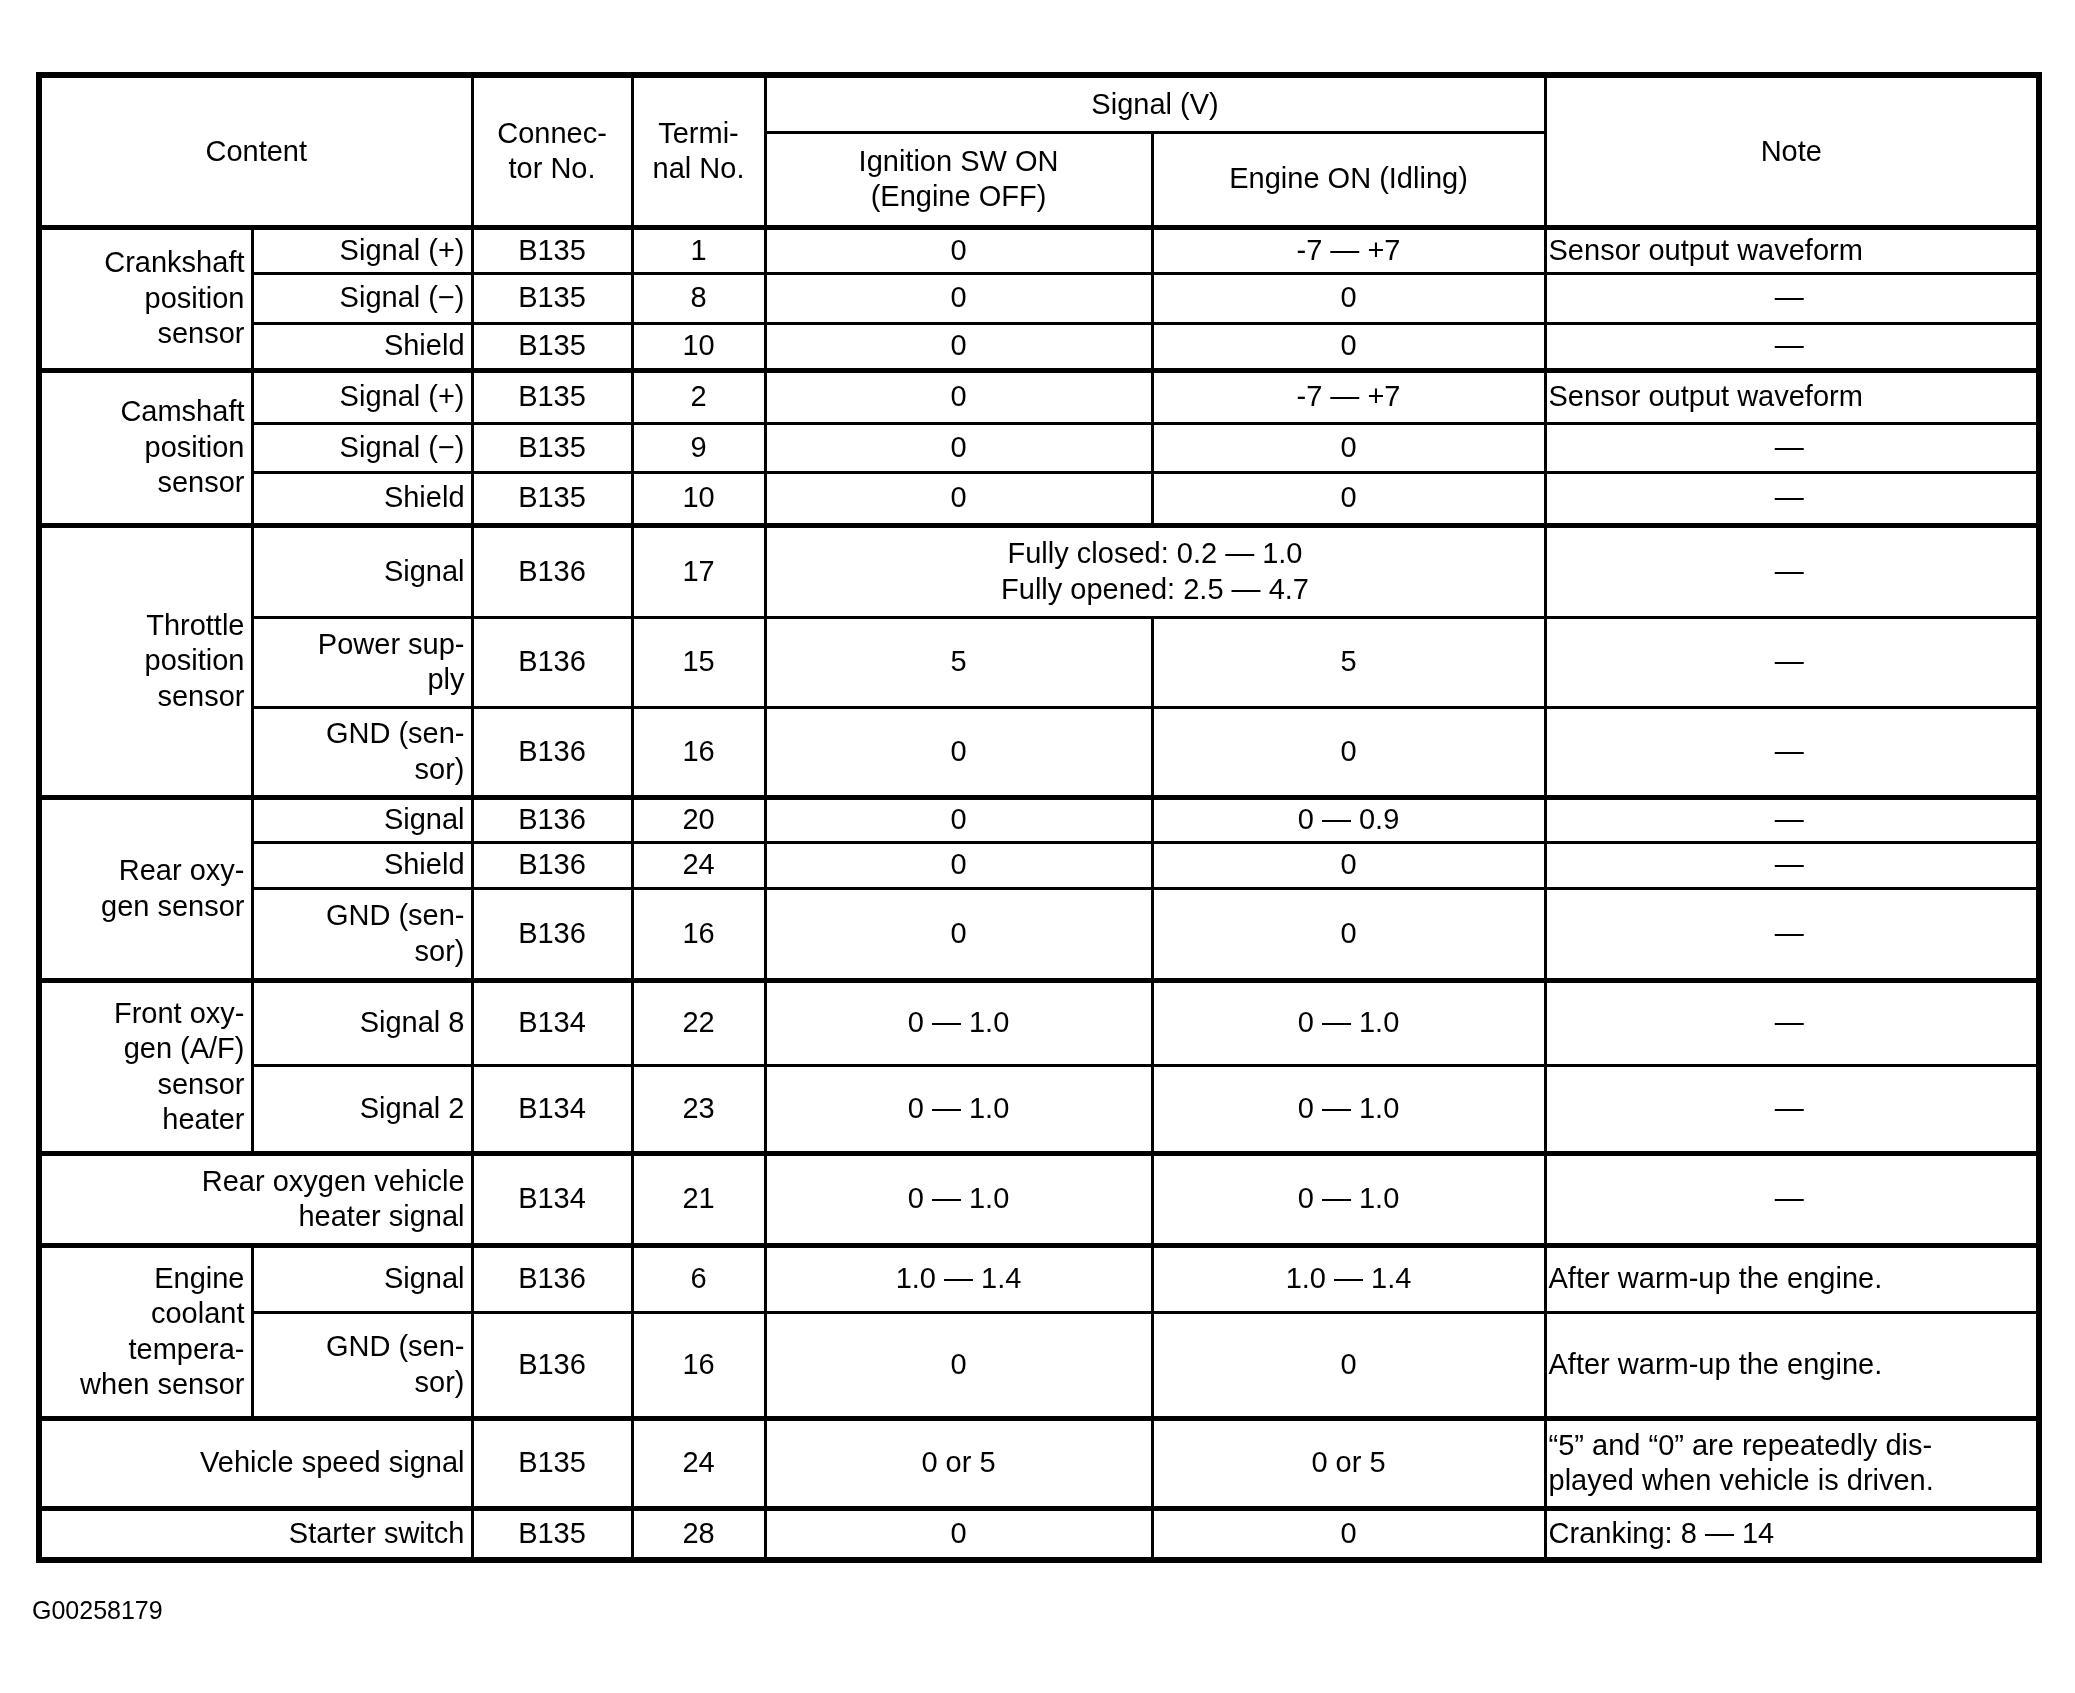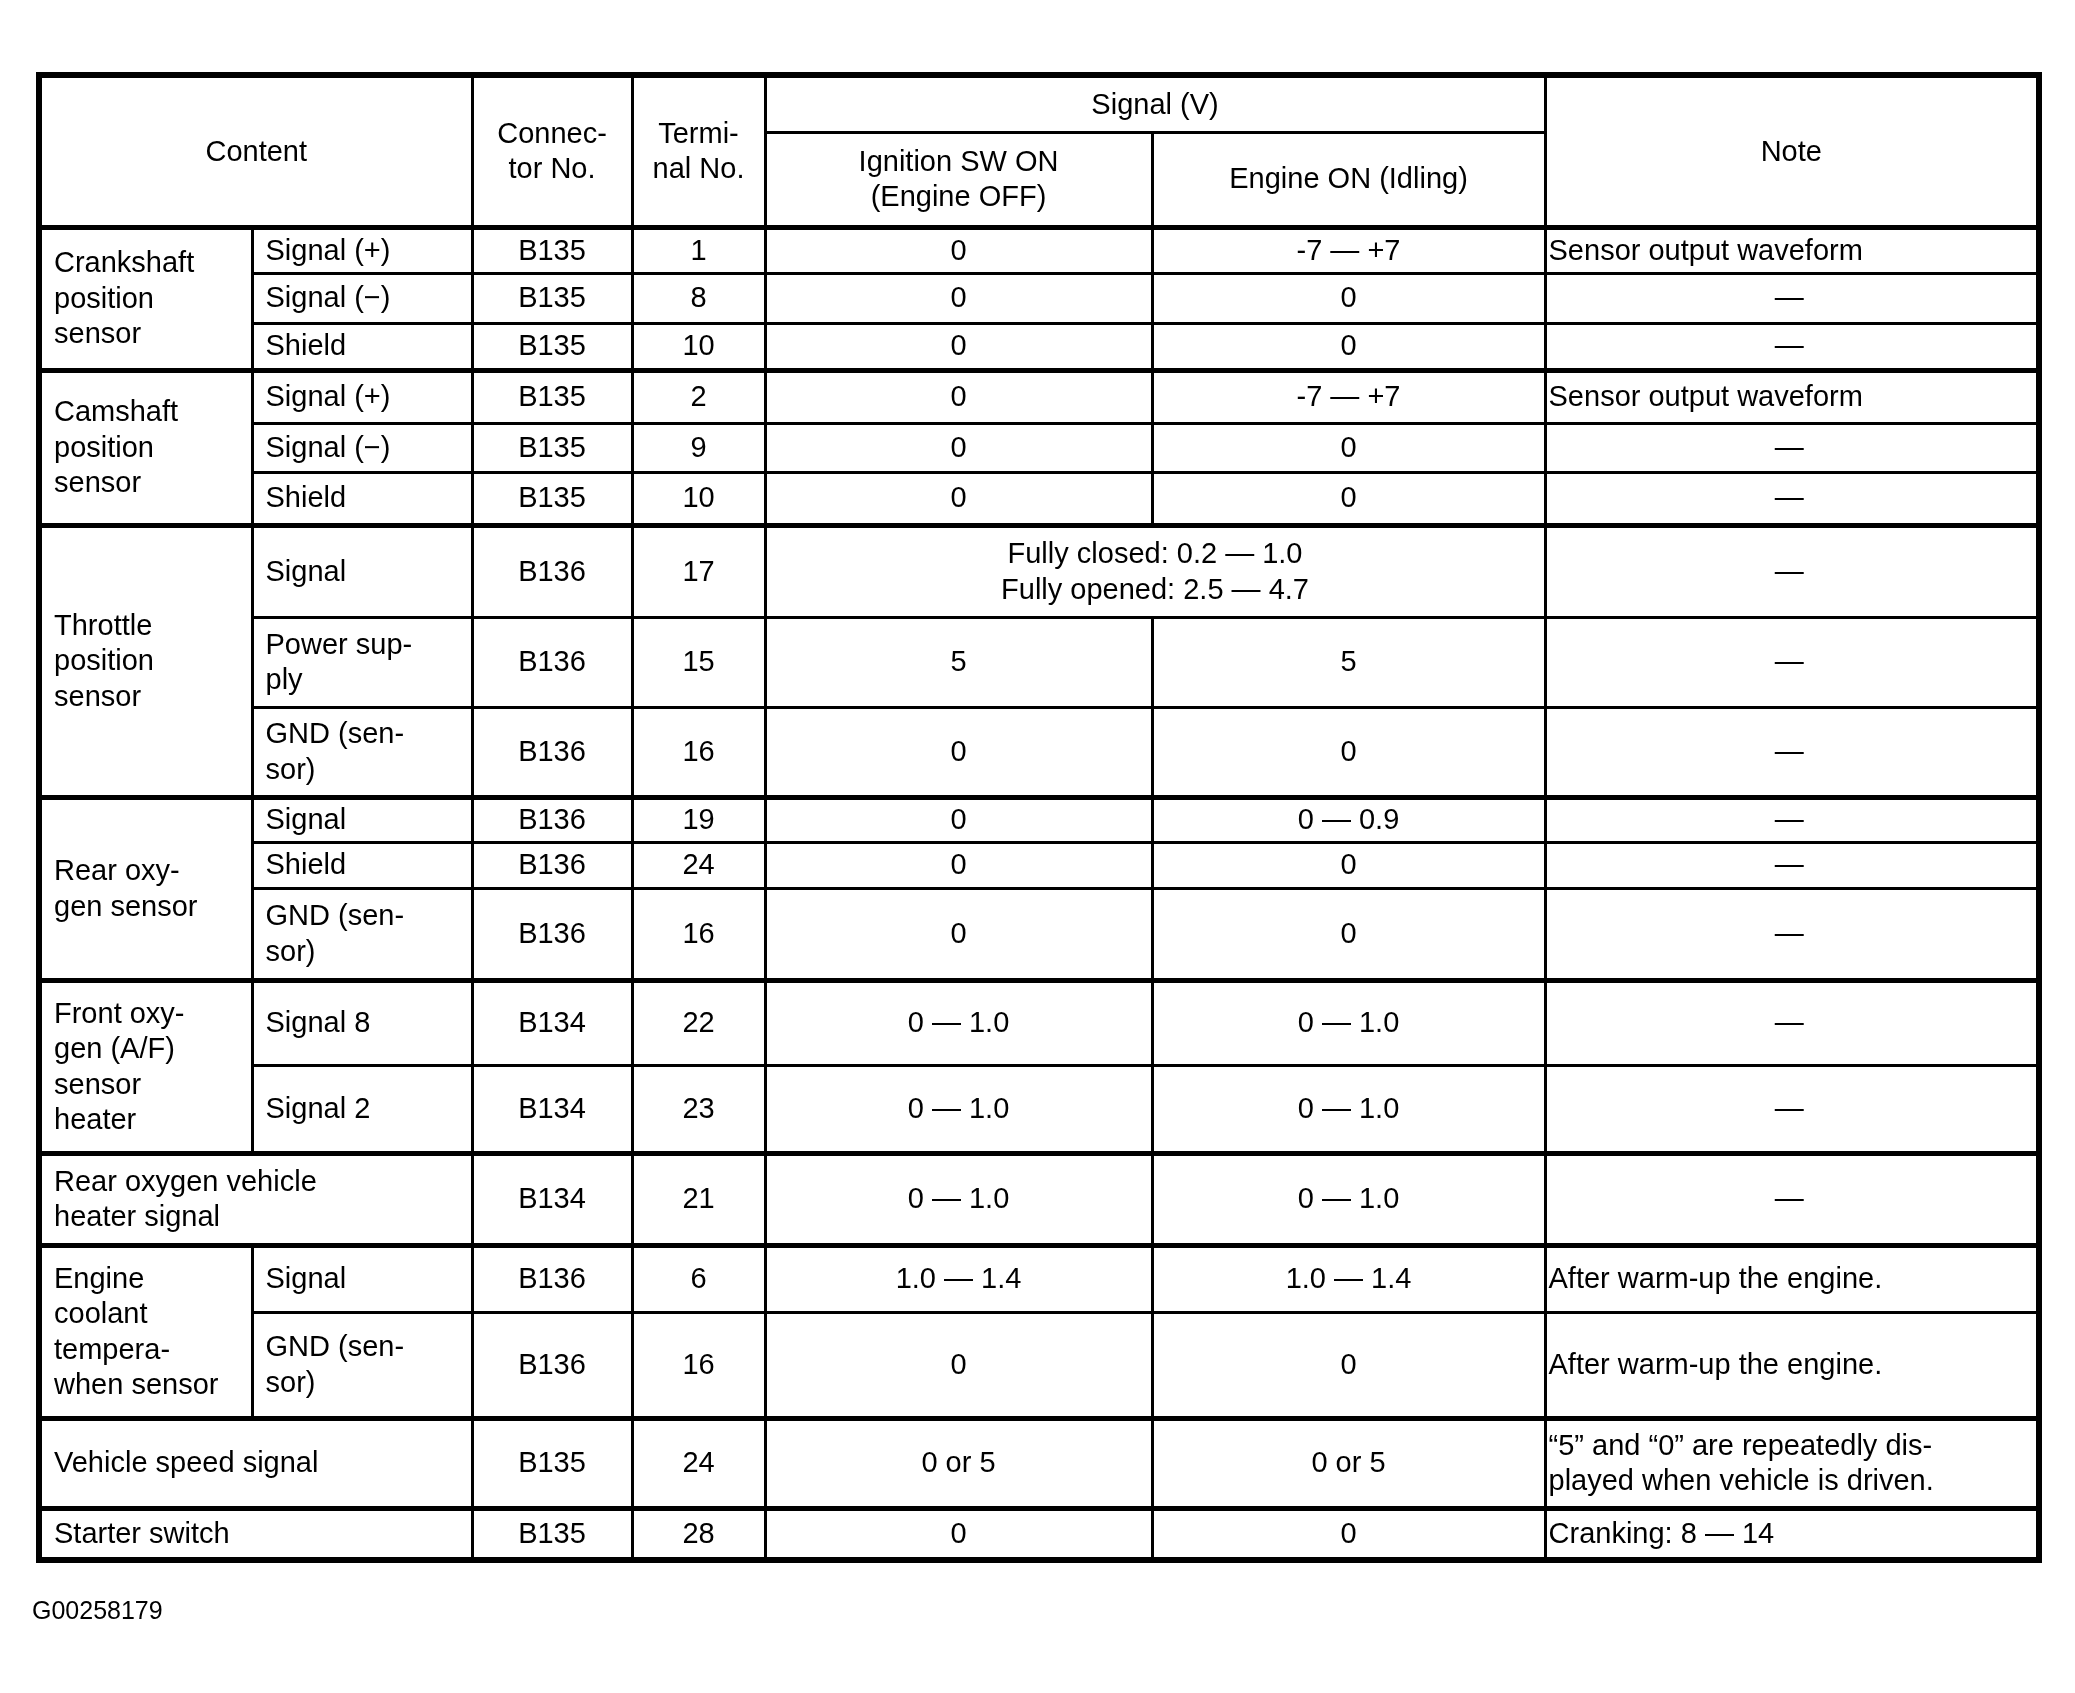--- a/index.html
+++ b/index.html
@@ -23,21 +23,21 @@
     font-size:29px;
     font-weight:normal;
     line-height:1.22;
     padding:2px 6px;
     vertical-align:middle;
     overflow:hidden;
   }
   .spec thead th{ text-align:center; }
   .spec thead tr.h2 th{ border-bottom-width:5px; }
   .spec tr.sec > td{ border-top-width:5px; }
-  td.group, td.label, td.wide{ text-align:left; padding-left:12px; }
+  td.group, td.label, td.wide{ text-align:right; padding-left:12px; }
   td.val{ text-align:center; }
   td.note{ text-align:left; padding-left:2px; }
   td.note.c{ text-align:center; }
   .pre{ white-space:pre-line; }
   #figcode{
     position:absolute;
     left:32px;top:1596px;
     font-size:25px;
   }
 </style>
@@ -155,21 +155,21 @@
       <td class="val">0</td>
       <td class="val">0</td>
       <td class="note c">—</td>
     </tr>
 
     <tr class="sec" style="height:45px">
       <td rowspan="3" class="group pre">Rear oxy-
 gen sensor</td>
       <td class="label">Signal</td>
       <td class="val">B136</td>
-      <td class="val">19</td>
+      <td class="val">20</td>
       <td class="val">0</td>
       <td class="val">0 — 0.9</td>
       <td class="note c">—</td>
     </tr>
     <tr style="height:46px">
       <td class="label">Shield</td>
       <td class="val">B136</td>
       <td class="val">24</td>
       <td class="val">0</td>
       <td class="val">0</td>

